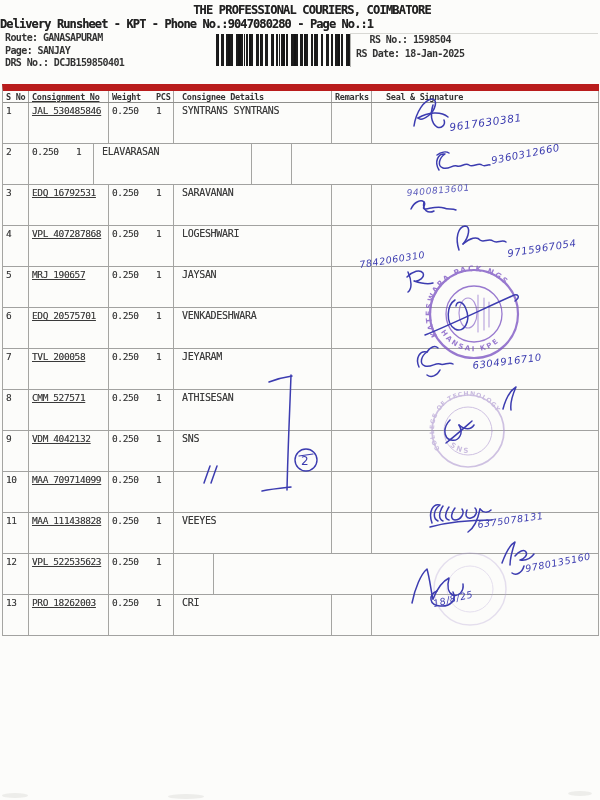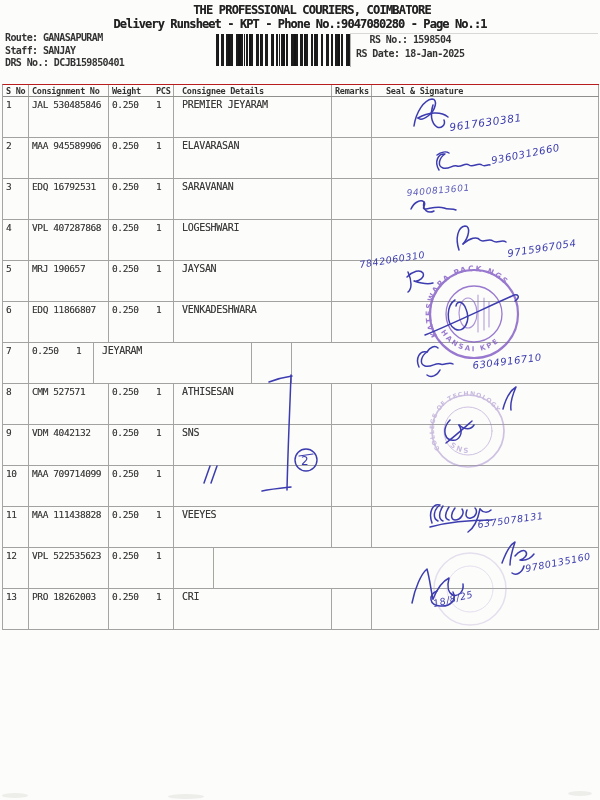--- a/index.html
+++ b/index.html
@@ -7,45 +7,45 @@
     position:relative;width:600px;height:800px;overflow:hidden;
     background:#fcfcfa;
     font-family:"DejaVu Sans Mono",monospace;color:#3d3d3d;
   }
   .doc-title{
     position:absolute;top:3px;left:12px;width:600px;text-align:center;
     font-size:12px;font-weight:bold;letter-spacing:-0.8px;color:#222;
     text-shadow:0 0 0.5px rgba(40,40,40,.55);
   }
   .doc-subtitle{
-    position:absolute;top:17px;left:0;width:600px;text-align:center;
+    position:absolute;top:17px;left:0;width:600px;
     font-size:12px;font-weight:bold;letter-spacing:-0.9px;color:#222;
     text-shadow:0 0 0.5px rgba(40,40,40,.55);
   }
   .info-left{position:absolute;left:5px;top:32px;font-size:10px;letter-spacing:-0.6px;font-weight:bold;color:#333;}
   .info-left .line{height:12.6px;white-space:pre;}
   .info-right{position:absolute;left:356px;top:34px;font-size:10px;letter-spacing:-0.6px;font-weight:bold;color:#333;}
   .info-right .line{height:14px;white-space:pre;text-align:center;}
   .rs-divider{position:absolute;left:350px;top:33px;width:1px;height:34px;background:#b5b5b2;}
   .rs-topline{position:absolute;left:350px;top:33px;width:248px;height:1px;background:#d8d8d4;}
   .barcode{
     position:absolute;left:216px;top:34px;width:134px;height:32px;
     background-image:
       repeating-linear-gradient(90deg,#1c1c1c 0 2px,rgba(0,0,0,0) 2px 5px),
       repeating-linear-gradient(90deg,#1c1c1c 0 1px,rgba(0,0,0,0) 1px 7px),
       repeating-linear-gradient(90deg,#141414 0 3px,rgba(0,0,0,0) 3px 11px);
   }
   
-  .tbl{position:absolute;left:2px;top:84px;width:596px;border-top:1px solid #b91c1c;border-left:1px solid #a5a5a2;}
+  .tbl{position:absolute;left:2px;top:84px;width:596px;border-top:7px solid #b91c1c;border-left:1px solid #a5a5a2;}
   .trow,.thead{display:flex;border-bottom:1px solid #a2a2a0;}
   .thead{height:11px;font-size:8.5px;letter-spacing:-0.3px;font-weight:bold;color:#333;border-bottom:1px solid #8f8f8c;}
   .trow{height:40px;}
   .c{border-right:1px solid #a5a5a2;box-sizing:border-box;overflow:hidden;padding-top:2px;}
   .c-sno{width:26px;padding-left:3px;}
-  .c-con{width:80px;padding-left:3px;}
+  .c-con{width:80px;padding-left:3px;text-decoration:underline;}
   .c-wp{width:65px;display:flex;}
   .c-wp .w{width:40px;padding-left:3px;display:inline-block;}
   .c-wp .p{display:inline-block;padding-left:4px;}
   .c-cons{width:158px;padding-left:8px;}
   .c-rem{width:40px;padding-left:3px;}
   .c-seal{flex:1;border-right:1px solid #a5a5a2;padding-left:14px;}
   .trow .c{font-size:9.5px;letter-spacing:-0.4px;color:#3a3a3a;text-shadow:0 0 0.4px rgba(55,55,55,.5);}
   .trow .c-cons{font-size:10px;letter-spacing:-0.3px;}
   .thead .c{padding-top:1px;}
   
@@ -56,21 +56,21 @@
 </head>
 <body>
 
 <div class="page">
 
   <div class="doc-title">THE PROFESSIONAL COURIERS, COIMBATORE</div>
   <div class="doc-subtitle">Delivery Runsheet - KPT - Phone No.:9047080280 - Page No.:1</div>
 
   <div class="info-left">
     <div class="line"><span>Route:</span> <span>GANASAPURAM</span></div>
-    <div class="line"><span>Staff:</span> <span>SANJAY</span></div>
+    <div class="line"><span>Page:</span> <span>SANJAY</span></div>
     <div class="line"><span>DRS No.:</span> <span>DCJB159850401</span></div>
   </div>
 
   <div class="barcode"></div>
   <div class="rs-divider"></div>
   <div class="rs-topline"></div>
 
   <div class="info-right">
     <div class="line"><span>RS No.:</span> <span>1598504</span></div>
     <div class="line"><span>RS Date:</span> <span>18-Jan-2025</span></div>
@@ -89,28 +89,27 @@
       <div class="c c-seal">Seal &amp; Signature</div>
     </div>
     <div id="tbody">
     <div class="trow">
       <div class="c c-sno">1</div>
       <div class="c c-con">JAL 530485846</div>
       <div class="c c-wp">
         <span class="w">0.250</span>
         <span class="p">1</span>
       </div>
-      <div class="c c-cons">PREMIER JEYARAM</div>
+      <div class="c c-cons">SYNTRANS SYNTRANS</div>
       <div class="c c-rem"></div>
       <div class="c c-seal"></div>
     </div>
 
     <div class="trow">
       <div class="c c-sno">2</div>
-      <div class="c c-con">MAA 945589906</div>
       <div class="c c-wp">
         <span class="w">0.250</span>
         <span class="p">1</span>
       </div>
       <div class="c c-cons">ELAVARASAN</div>
       <div class="c c-rem"></div>
       <div class="c c-seal"></div>
     </div>
 
     <div class="trow">
@@ -144,32 +143,33 @@
         <span class="w">0.250</span>
         <span class="p">1</span>
       </div>
       <div class="c c-cons">JAYSAN</div>
       <div class="c c-rem"></div>
       <div class="c c-seal"></div>
     </div>
 
     <div class="trow">
       <div class="c c-sno">6</div>
-      <div class="c c-con">EDQ 11866807</div>
+      <div class="c c-con">EDQ 20575701</div>
       <div class="c c-wp">
         <span class="w">0.250</span>
         <span class="p">1</span>
       </div>
       <div class="c c-cons">VENKADESHWARA</div>
       <div class="c c-rem"></div>
       <div class="c c-seal"></div>
     </div>
 
     <div class="trow">
       <div class="c c-sno">7</div>
+      <div class="c c-con">TVL 200058</div>
       <div class="c c-wp">
         <span class="w">0.250</span>
         <span class="p">1</span>
       </div>
       <div class="c c-cons">JEYARAM</div>
       <div class="c c-rem"></div>
       <div class="c c-seal"></div>
     </div>
 
     <div class="trow">

